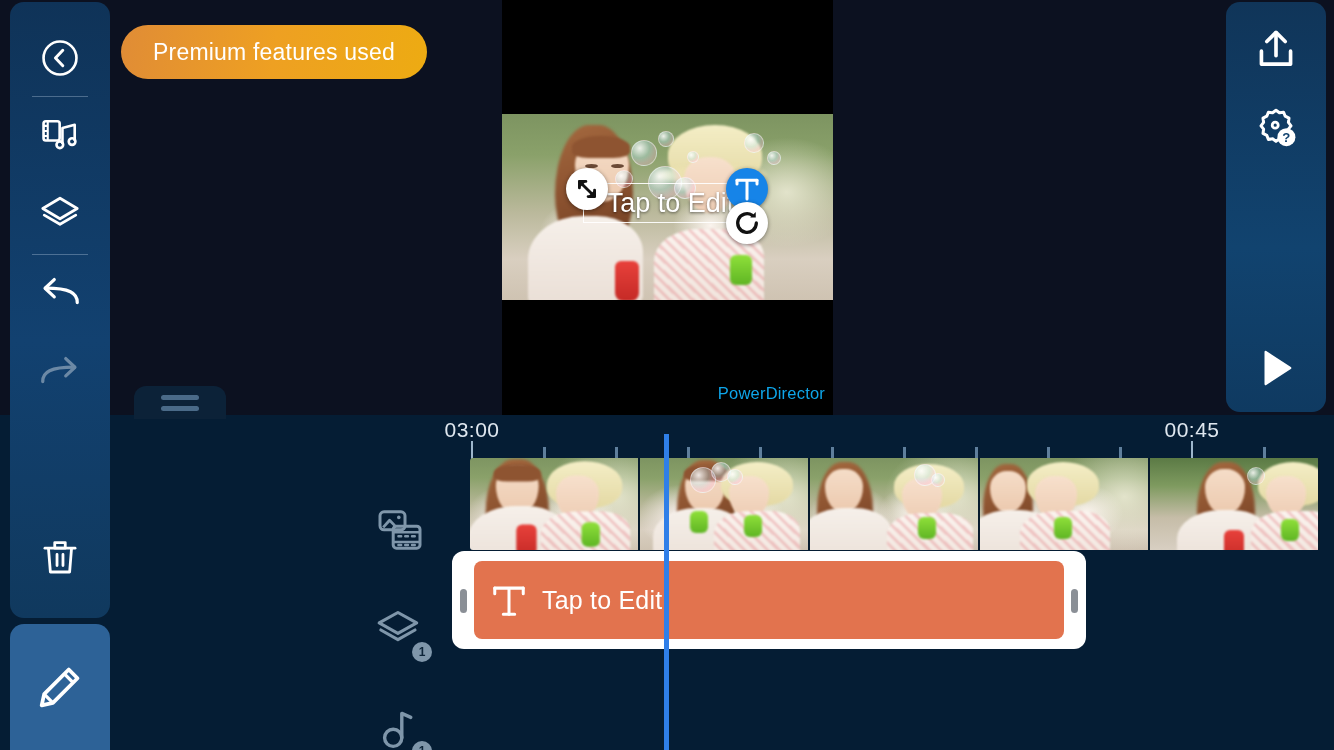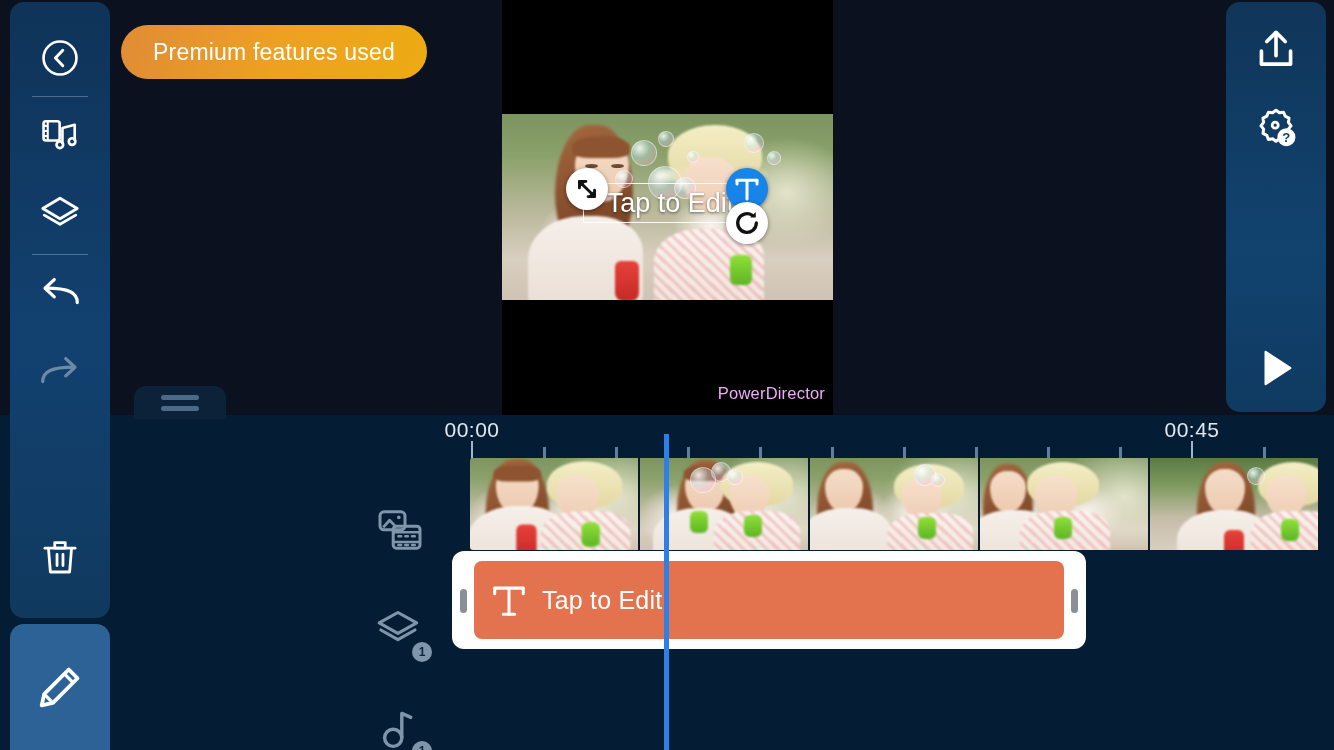--- a/index.html
+++ b/index.html
@@ -82,21 +82,21 @@
   }
   .preview-video {
     position: absolute;
     left: 0; top: 114px;
     width: 331px; height: 186px;
     overflow: hidden;
   }
   .watermark {
     position: absolute;
     right: 8px; bottom: 12px;
-    color: #f0abfc;
+    color: #0ea5e9;
     font-size: 16.5px;
     letter-spacing: 0.2px;
   }
 
   
   .photo {
     position: absolute; inset: 0;
     background:
       radial-gradient(ellipse 60px 46px at 24% 64%, rgba(255,245,245,0.95) 0%, rgba(255,235,238,0.0) 70%),
       radial-gradient(ellipse 52px 40px at 63% 60%, rgba(255,248,244,0.92) 0%, rgba(255,240,236,0.0) 72%),
@@ -451,21 +451,21 @@
     <div class="rr-btn" style="top:328px;">
       <svg class="icon" width="46" height="46" viewBox="0 0 24 24">
         <path d="M6.6 3.6 L19.4 12 L6.6 20.4 Z" fill="#ffffff" stroke="#ffffff" stroke-width="1.2" stroke-linejoin="round"></path>
       </svg>
     </div>
   </div>
 
   <div class="timeline">
 
     <div class="ruler">
-      <div class="tlabel" style="left:472px;">00:00</div>
+      <div class="tlabel" style="left:472px;">03:00</div>
       <div class="tlabel" style="left:1192px;">00:45</div>
 
       <div class="tick major" style="left:471px;"></div>
       <div class="tick" style="left:543px;"></div>
       <div class="tick" style="left:615px;"></div>
       <div class="tick" style="left:687px;"></div>
       <div class="tick" style="left:759px;"></div>
       <div class="tick" style="left:831px;"></div>
       <div class="tick" style="left:903px;"></div>
       <div class="tick" style="left:975px;"></div>

